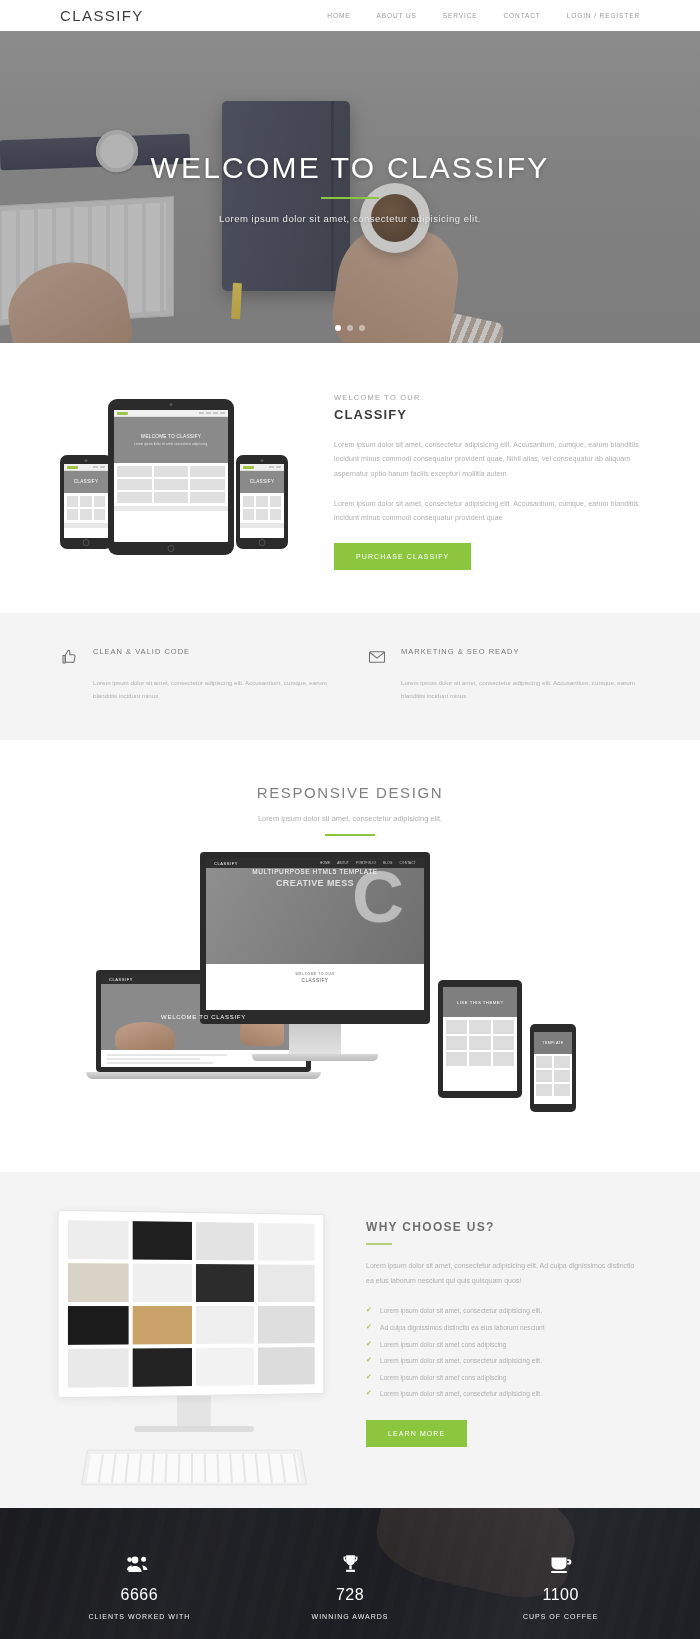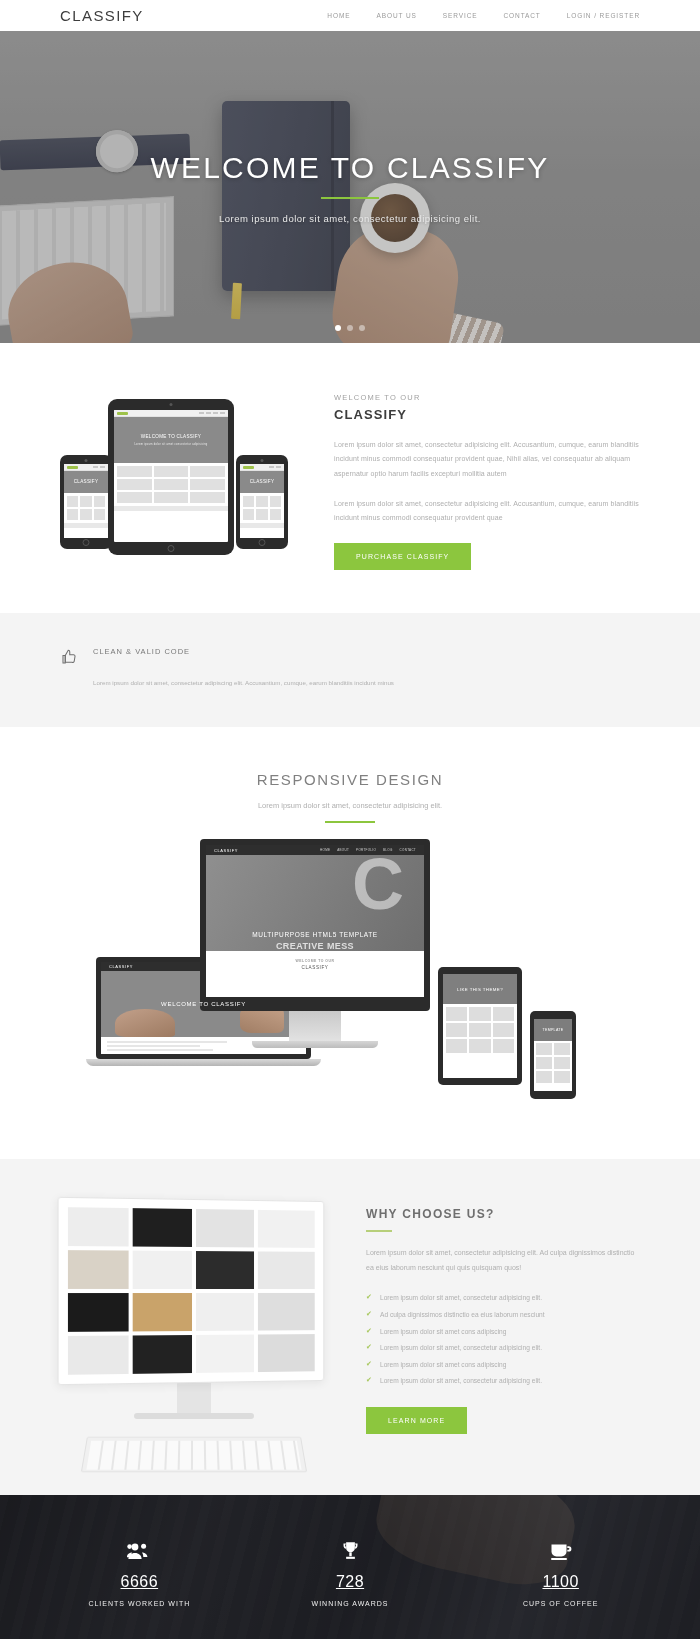--- a/index.html
+++ b/index.html
@@ -217,21 +217,21 @@
   .sc-bar {
     height:10px; background:#2e2e2e; display:flex; align-items:center;
     padding:0 8px; gap:7px;
   }
   .sc-logo { color:#fff; font-size:4px; letter-spacing:.6px; }
   .sc-menu { margin-left:auto; display:flex; gap:7px; }
   .sc-menu span { color:#cfcfcf; font-size:3px; letter-spacing:.3px; }
   .sc-hero {
     height:96px; position:relative;
     background:linear-gradient(120deg,#8f8f8f,#6e6e6e);
-    display:flex; align-items:flex-end; justify-content:center;
+    display:flex; align-items:flex-start; justify-content:center;
     overflow:hidden;
   }
   .sc-hero::before {
     content:"C"; position:absolute; right:20px; top:-12px;
     font-size:72px; color:rgba(255,255,255,.5); font-weight:700;
   }
   .sc-hero-stack { position:relative; z-index:2; text-align:center; }
   .sc-h1 { color:#fff; font-size:6.5px; letter-spacing:.6px; }
   .sc-h2 { color:rgba(255,255,255,.75); font-size:9px; font-weight:700; margin-top:3px; letter-spacing:.4px; }
   .sc-white { background:#fff; padding:8px; text-align:center; }
@@ -348,21 +348,21 @@
     background:repeating-linear-gradient(104deg,rgba(255,255,255,.045) 0 9px,rgba(0,0,0,0) 9px 22px);
   }
   .ct-overlay { position:absolute; inset:0; background:rgba(24,24,26,.72); }
   .ct-row {
     position:absolute; inset:0; display:flex; align-items:center;
     padding:0 34px; z-index:3;
   }
   .ct { flex:1; text-align:center; color:#fff; }
   .ct-icon { height:26px; display:flex; align-items:center; justify-content:center; }
   .ct-num {
-    font-size:16px; font-weight:400; margin-top:9px; letter-spacing:.5px;text-decoration:underline;
+    font-size:16px; font-weight:400; margin-top:9px; letter-spacing:.5px;
   }
   .ct-lbl {
     font-size:7px; letter-spacing:1px; text-transform:uppercase;
     margin-top:9px; color:#efefef;
   }
 </style>
 </head>
 <body>
 
 <div class="header">
@@ -511,20 +511,32 @@
         <path d="M7 10l4-7c1.3 0 2 .9 2 2v4h5a2 2 0 0 1 2 2.3l-1 6A2 2 0 0 1 16 19H7z"></path>
       </svg>
     </div>
     <div>
       <div class="feat-h">CLEAN &amp; VALID CODE</div>
       <div class="feat-p">Lorem ipsum dolor sit amet, consectetur adipiscing elit. Accusantium, cumque, earum blanditiis incidunt minus</div>
     </div>
   </div>
 
 
+  <div class="feat">
+    <div class="feat-icon">
+      <svg width="18" height="18" viewBox="0 0 24 24" fill="none" stroke="currentColor" stroke-width="1.4">
+        <rect x="2" y="5" width="20" height="14" rx="1"></rect>
+        <path d="M2.5 6l9.5 7.5L21.5 6"></path>
+      </svg>
+    </div>
+    <div>
+      <div class="feat-h">MARKETING &amp; SEO READY</div>
+      <div class="feat-p">Lorem ipsum dolor sit amet, consectetur adipiscing elit. Accusantium, cumque, earum blanditiis incidunt minus</div>
+    </div>
+  </div>
 </section>
 
 <section class="responsive">
   <h2 class="rd-title">RESPONSIVE DESIGN</h2>
   <p class="rd-sub">Lorem ipsum dolor sit amet, consectetur adipisicing elit.</p>
   <div class="rd-rule"></div>
 
   <div class="showcase">
 
     <div class="sc sc-lap">

